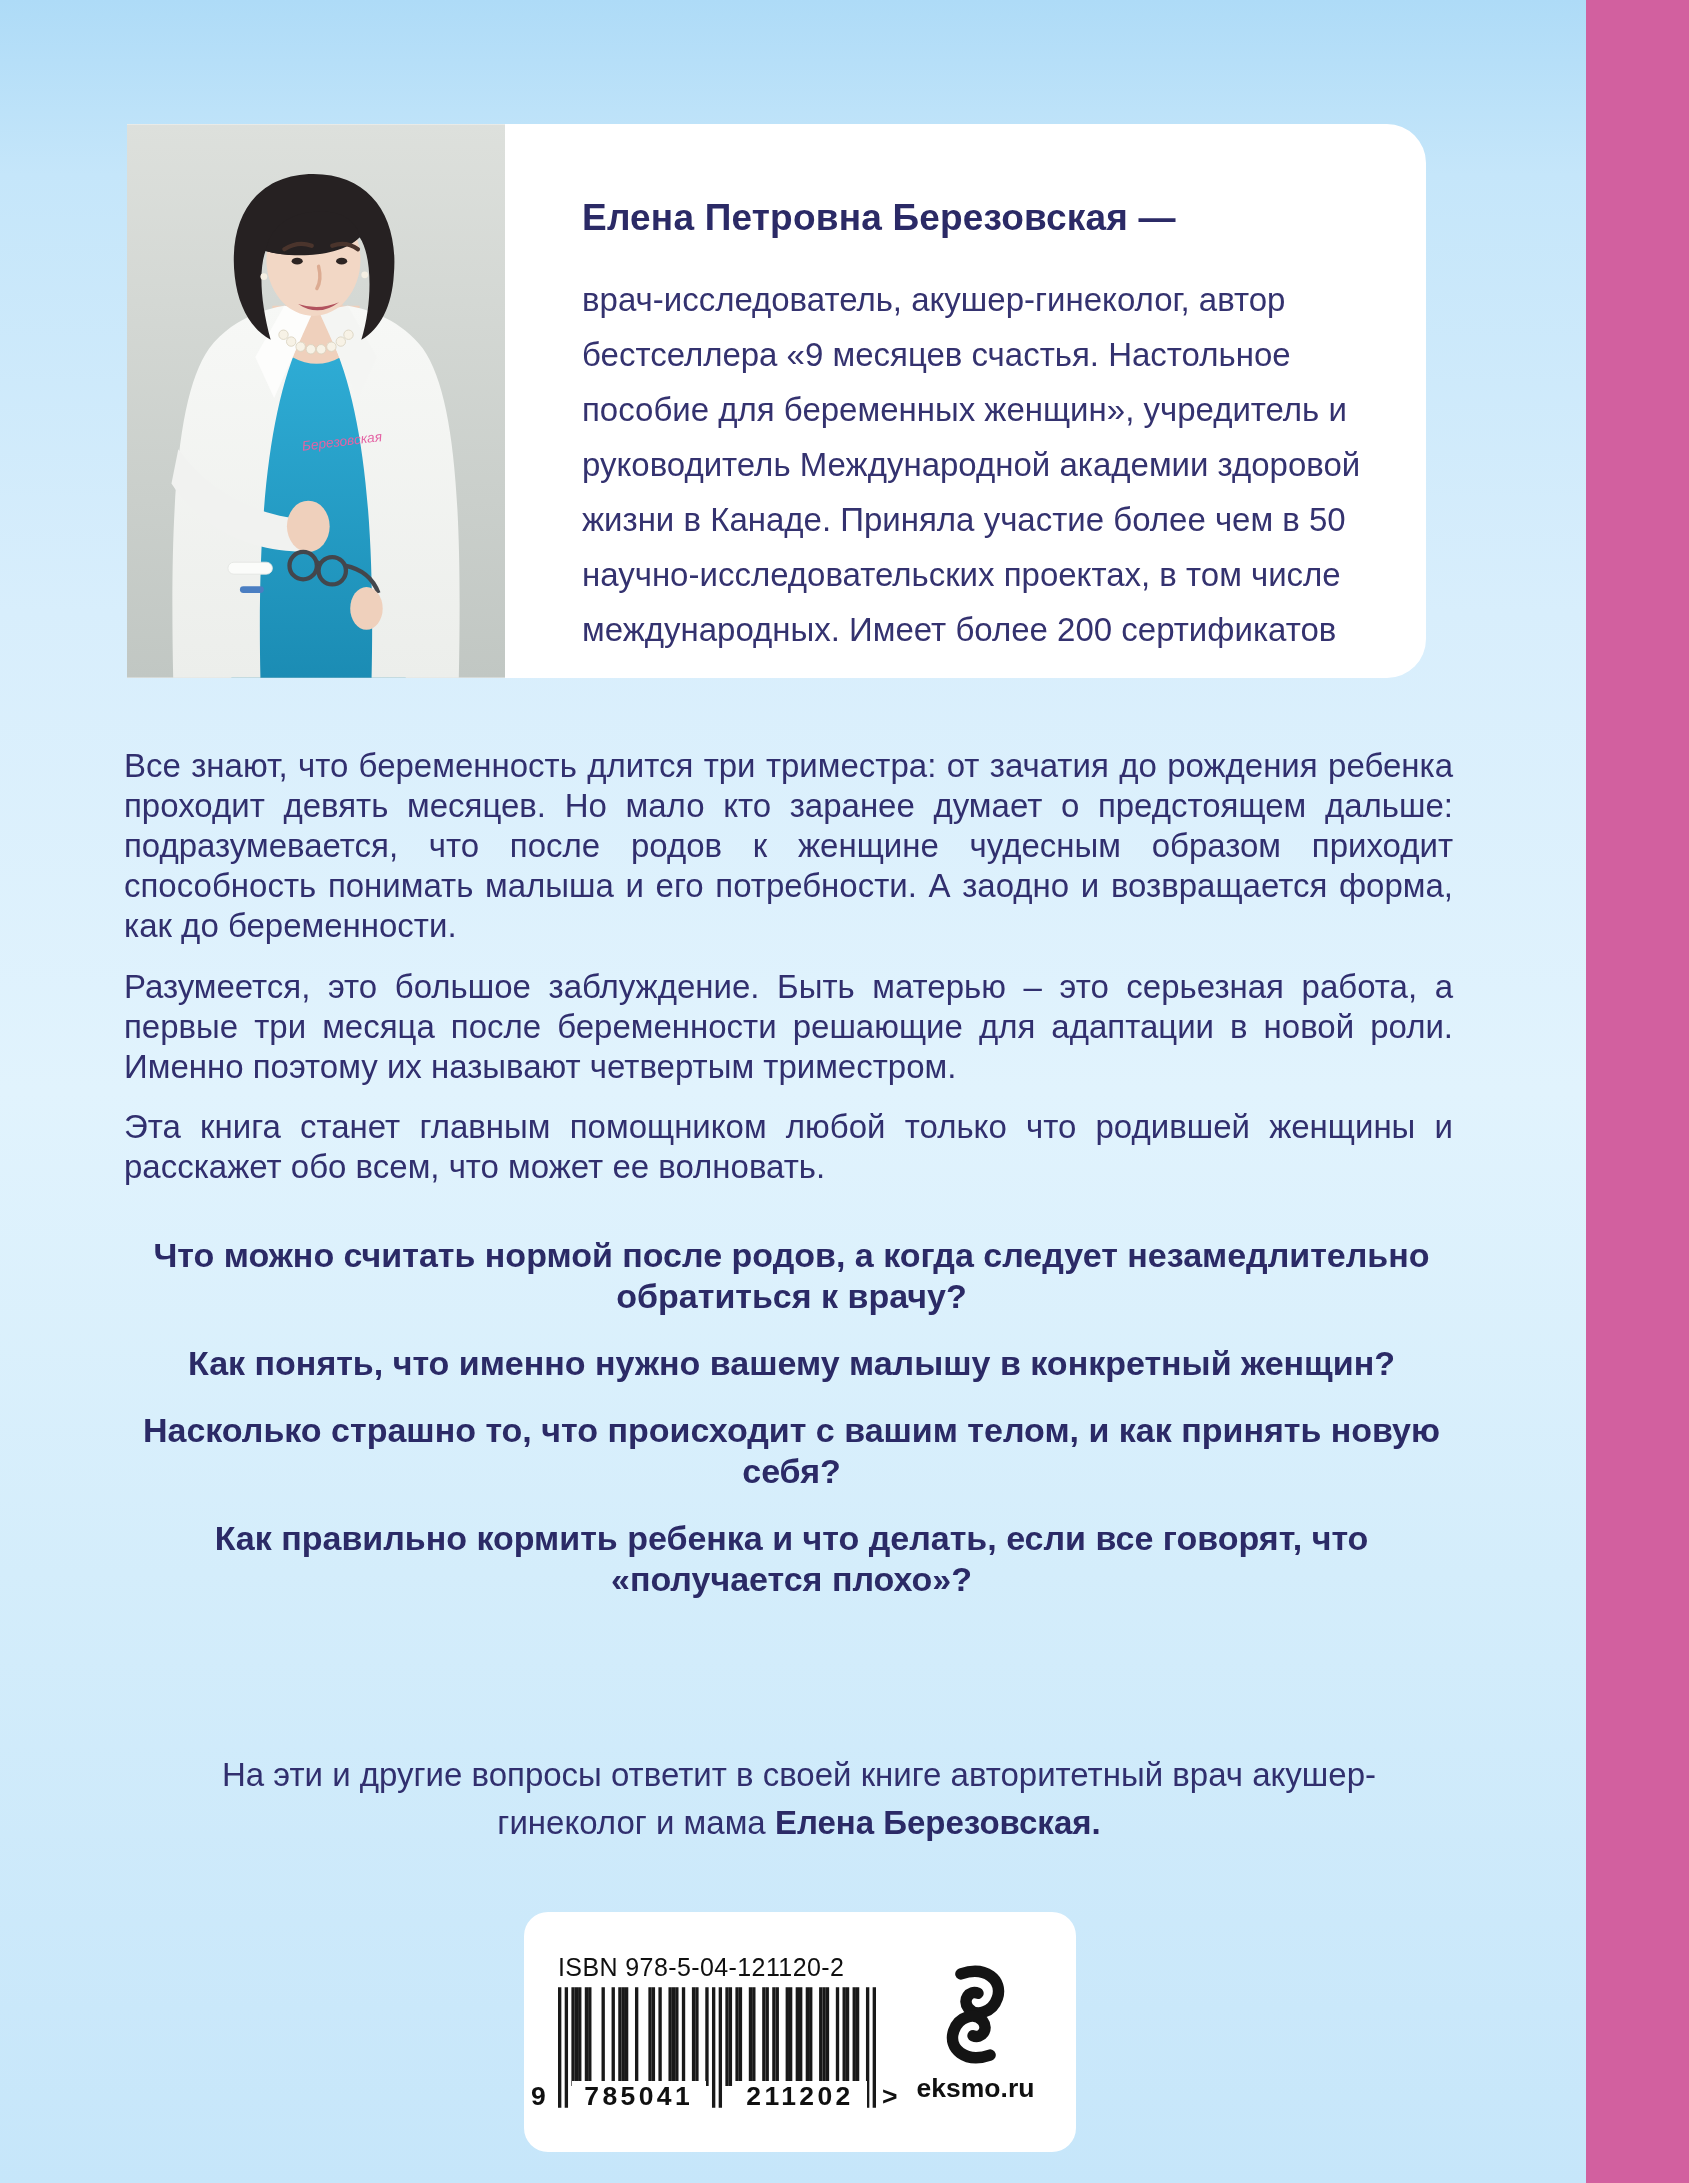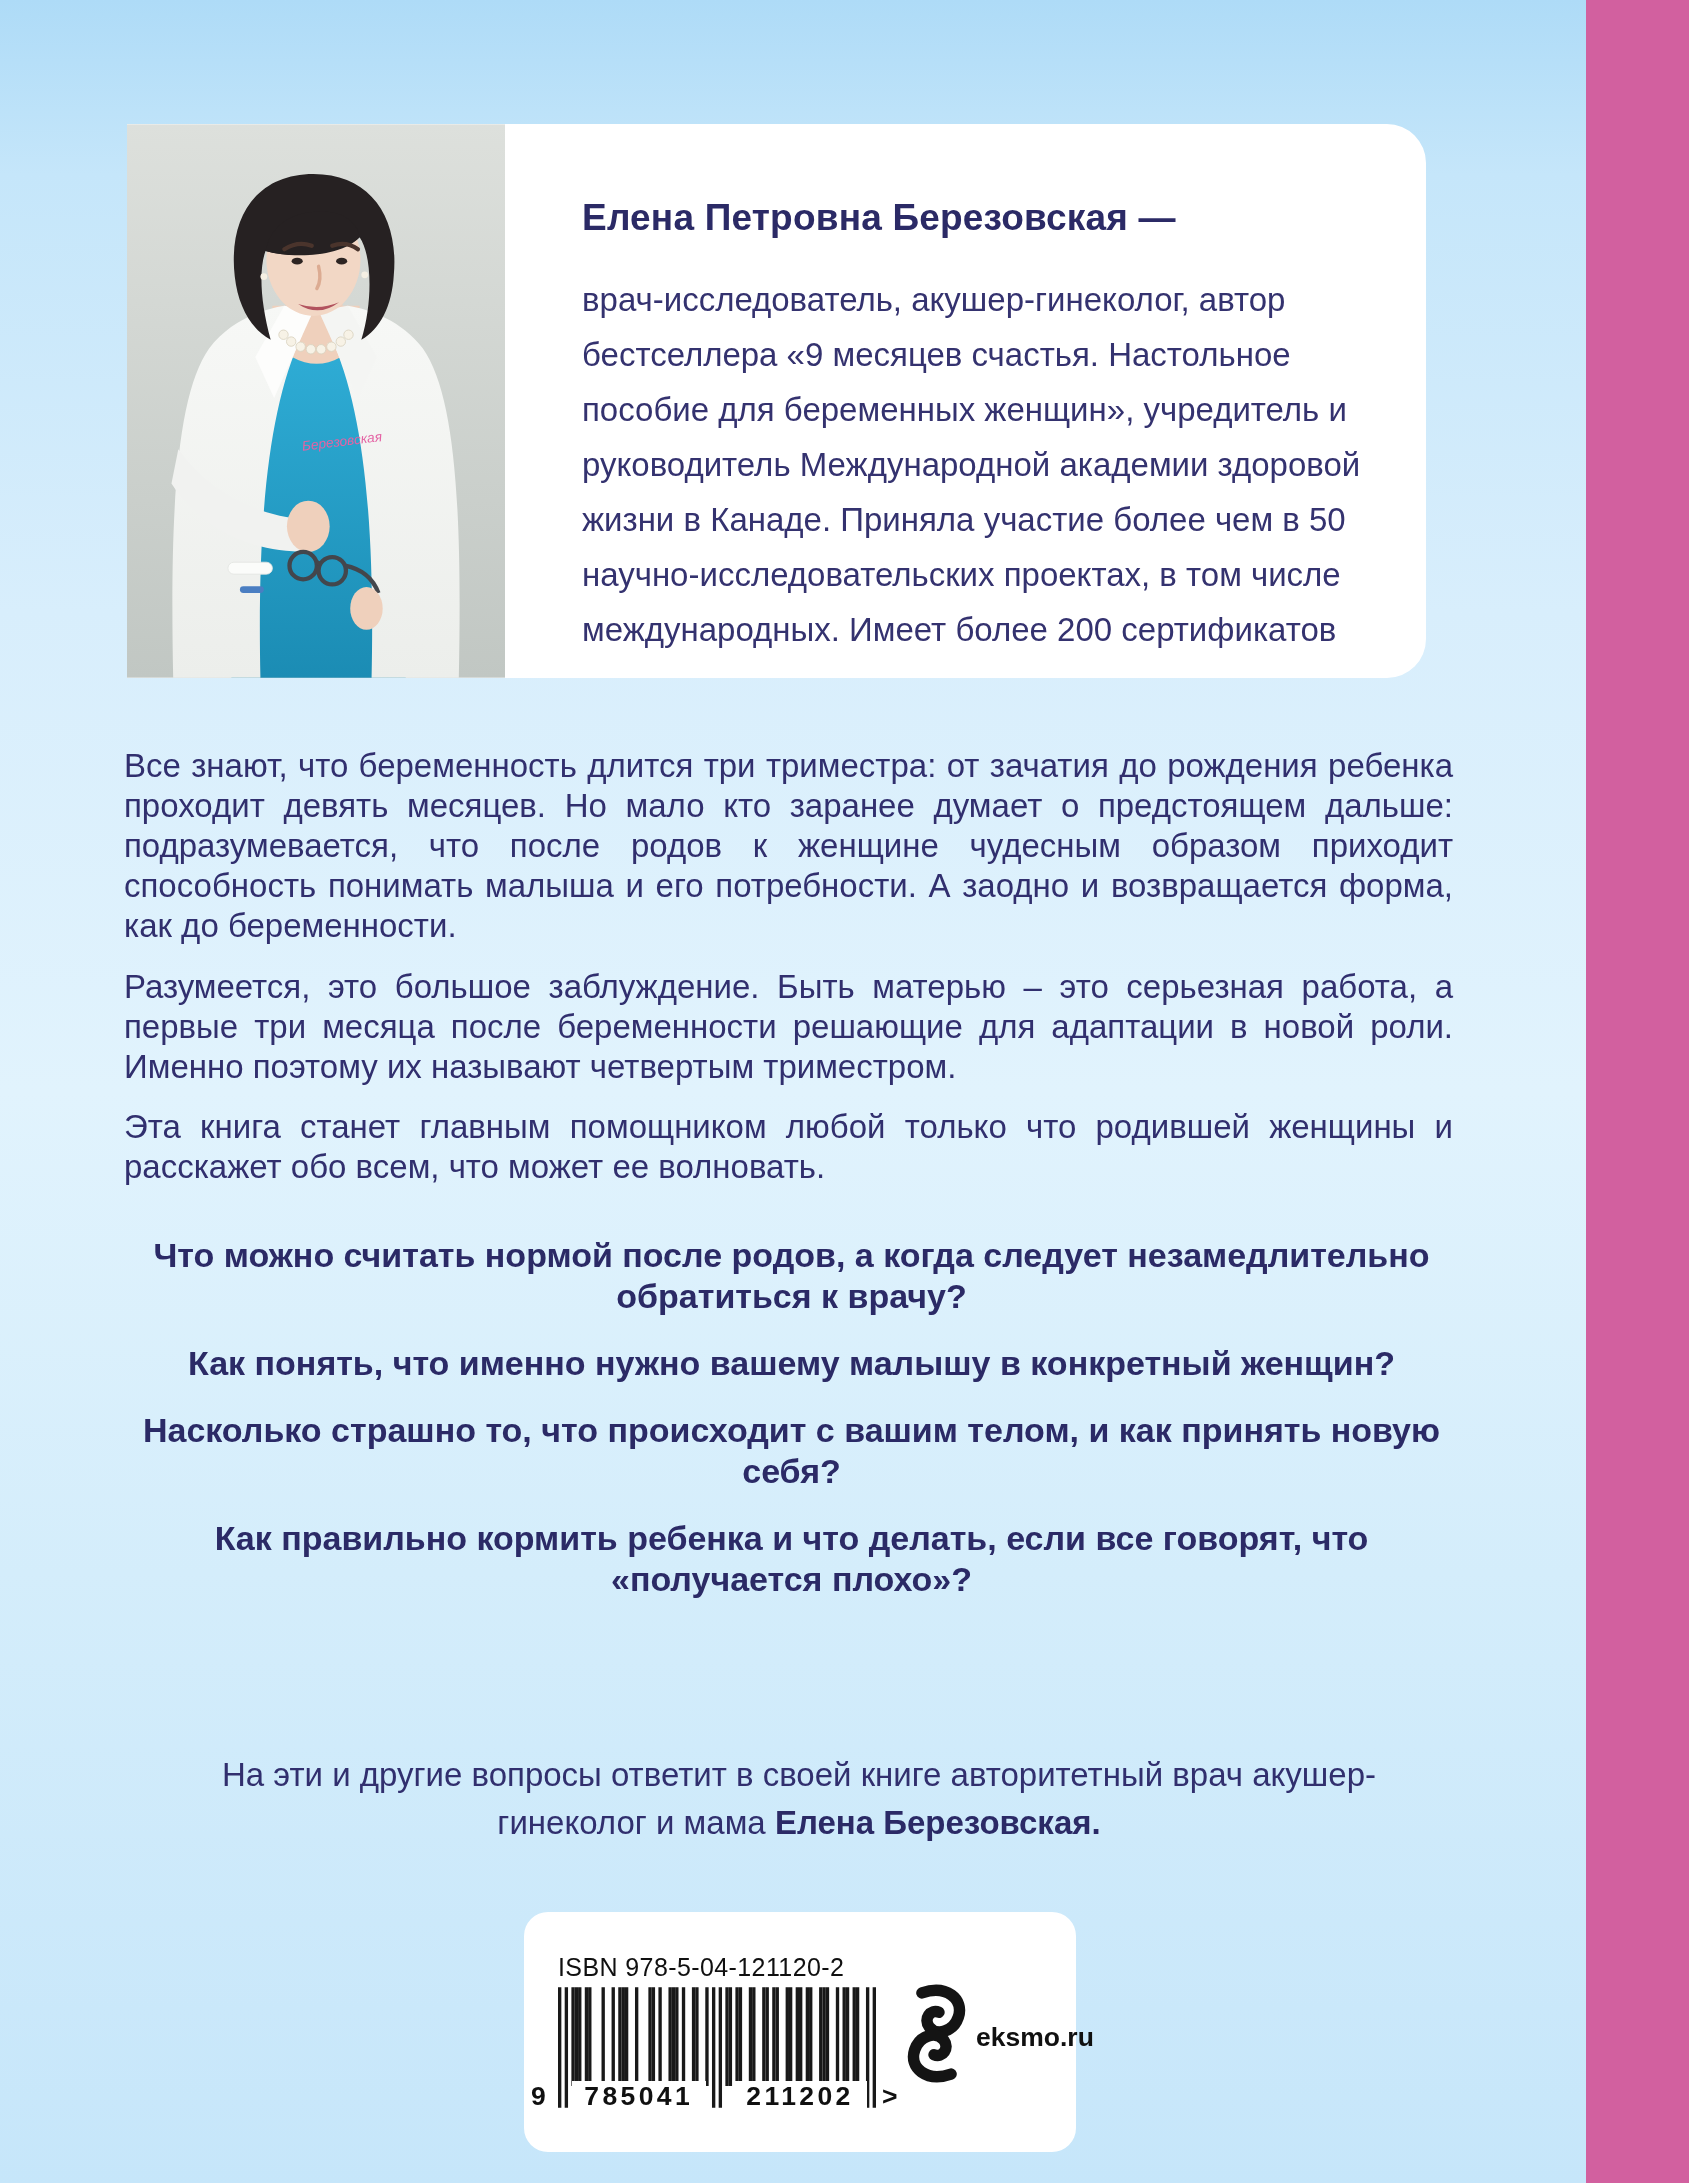--- a/index.html
+++ b/index.html
@@ -37,21 +37,21 @@
   .isbn-label{margin:0 0 5.1px 0;font-size:25px;color:#101010;letter-spacing:0.4px;white-space:nowrap;}
   .barcode-wrap{position:relative;width:318px;height:128px;}
   svg.barcode{display:block;width:318px;height:121px;}
   .digits{position:absolute;left:0;top:94px;width:100%;height:31px;
     font-size:26.5px;font-weight:bold;color:#101010;}
   .digits span{position:absolute;line-height:31px;letter-spacing:3.4px;}
   .d-first{left:-27px;letter-spacing:0;}
   .d-g1{left:13.7px;width:134px;text-align:center;background:#fff;}
   .d-g2{left:175px;width:134px;text-align:center;background:#fff;}
   .d-end{left:324px;letter-spacing:0;}
-  .logo-col{flex:1;display:flex;flex-direction:row;align-items:center;justify-content:center;padding-top:3.4px;}
+  .logo-col{flex:1;display:flex;flex-direction:column;align-items:center;justify-content:center;padding-top:3.4px;}
   .eksmo-glyph{width:79px;height:103px;}
   .site{margin-top:6.8px;font-size:26.5px;font-weight:bold;color:#101010;}
 </style>
 </head>
 <body>
 
 <div class="page">
 
   <div class="pink-band"></div>
 

